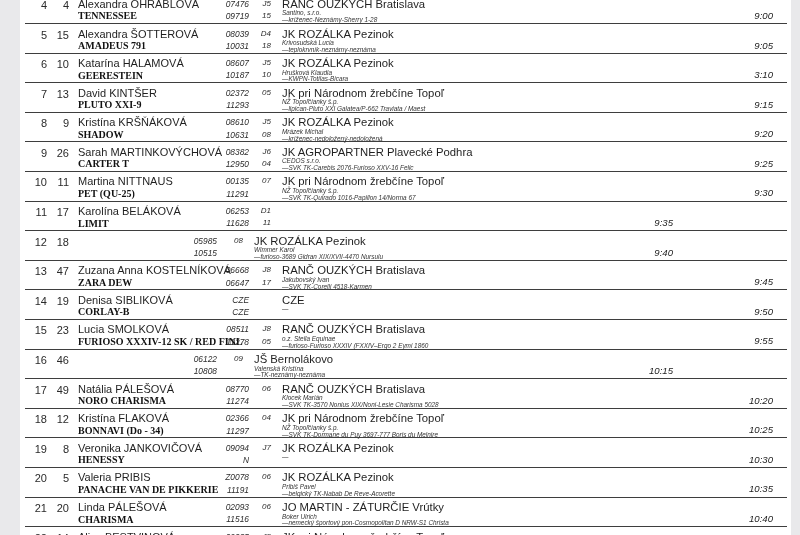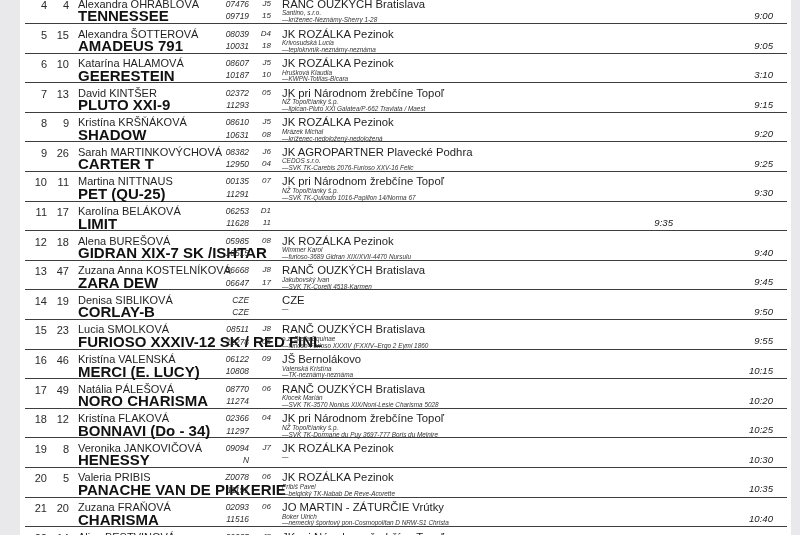--- a/index.html
+++ b/index.html
@@ -26,21 +26,21 @@
     border-bottom:1.7px solid #3e3e3e;
     padding-top:3.5px;
     overflow:visible;
   }
   .c{overflow:visible;}
   .num{
     font-size:11px;line-height:13px;text-align:right;color:#2a2a2a;
     padding-top:1px;
   }
   .rider{font-size:11px;line-height:12.5px;white-space:nowrap;color:#1f1f1f;}
-  .horse{font-size:15px;line-height:12px;font-weight:bold;white-space:nowrap;color:#111;}
+  .horse{font-size:10px;line-height:12px;font-weight:bold;white-space:nowrap;color:#111;font-family:Liberation Serif, serif;}
   .c-name{padding-left:9px;}
   .lic div{
     font-size:8.4px;line-height:12.3px;font-style:italic;text-align:right;
     color:#2c2c2c;white-space:nowrap;
   }
   .code div{
     font-size:8px;line-height:12.3px;font-style:italic;text-align:right;
     padding-right:6px;color:#2c2c2c;white-space:nowrap;
   }
   .c-club{padding-left:5px;}
@@ -235,24 +235,20 @@
     <div class="c code">
       <div>D1</div>
       <div>11</div>
     </div>
     <div class="c time">9:35</div>
   </div>
 
   <div class="row">
     <div class="c num">12</div>
     <div class="c num">18</div>
-    <div class="c c-name">
-      <div class="rider">Alena BUREŠOVÁ</div>
-      <div class="horse">GIDRAN XIX-7 SK /ISHTAR</div>
-    </div>
     <div class="c lic">
       <div>05985</div>
       <div>10515</div>
     </div>
     <div class="c code">
       <div></div>
       <div>08</div>
     </div>
     <div class="c c-club">
       <div class="club-name">JK ROZÁLKA Pezinok</div>
@@ -327,24 +323,20 @@
       <div class="club-name">RANČ OUZKÝCH Bratislava</div>
       <div class="owner">o.z. Stella Equinae</div>
       <div class="breeding">—furioso-Furioso XXXIV (FXXIV–Ergo 2 Eymi 1860</div>
     </div>
     <div class="c time">9:55</div>
   </div>
 
   <div class="row">
     <div class="c num">16</div>
     <div class="c num">46</div>
-    <div class="c c-name">
-      <div class="rider">Kristína VALENSKÁ</div>
-      <div class="horse">MERCI (E. LUCY)</div>
-    </div>
     <div class="c lic">
       <div>06122</div>
       <div>10808</div>
     </div>
     <div class="c code">
       <div></div>
       <div>09</div>
     </div>
     <div class="c c-club">
       <div class="club-name">JŠ Bernolákovo</div>
@@ -443,21 +435,21 @@
       <div class="owner">Pribiš Pavel</div>
       <div class="breeding">—belgický TK-Nabab De Reve-Acorette</div>
     </div>
     <div class="c time">10:35</div>
   </div>
 
   <div class="row">
     <div class="c num">21</div>
     <div class="c num">20</div>
     <div class="c c-name">
-      <div class="rider">Zuzana FRAŇOVÁ</div>
+      <div class="rider">Linda PÁLEŠOVÁ</div>
       <div class="horse">CHARISMA</div>
     </div>
     <div class="c lic">
       <div>02093</div>
       <div>11516</div>
     </div>
     <div class="c code">
       <div></div>
       <div>06</div>
     </div>

